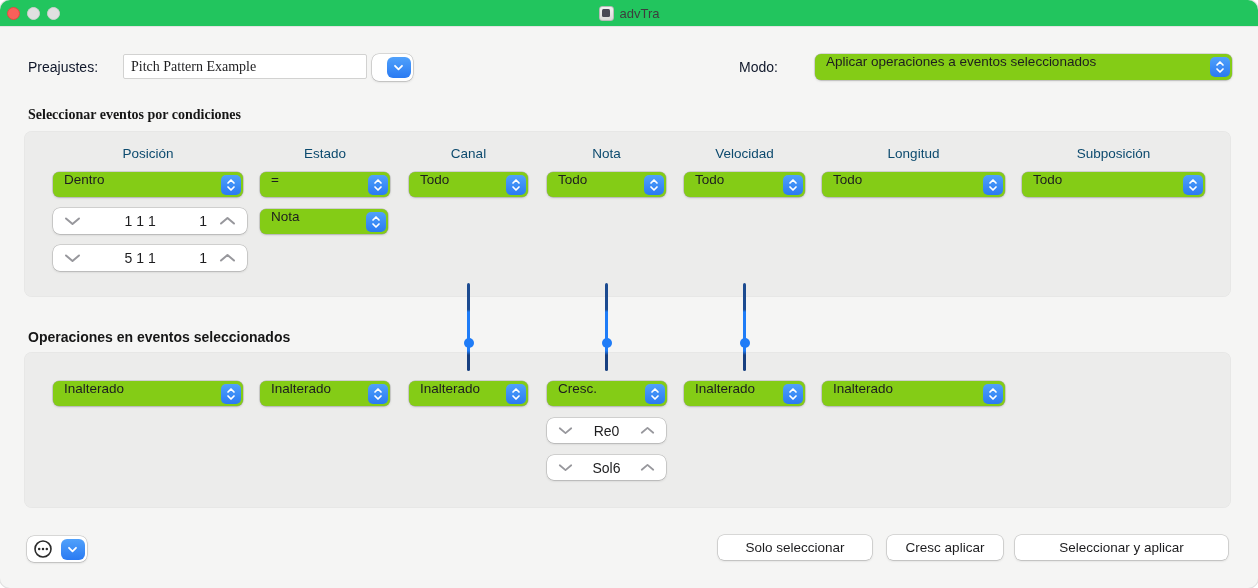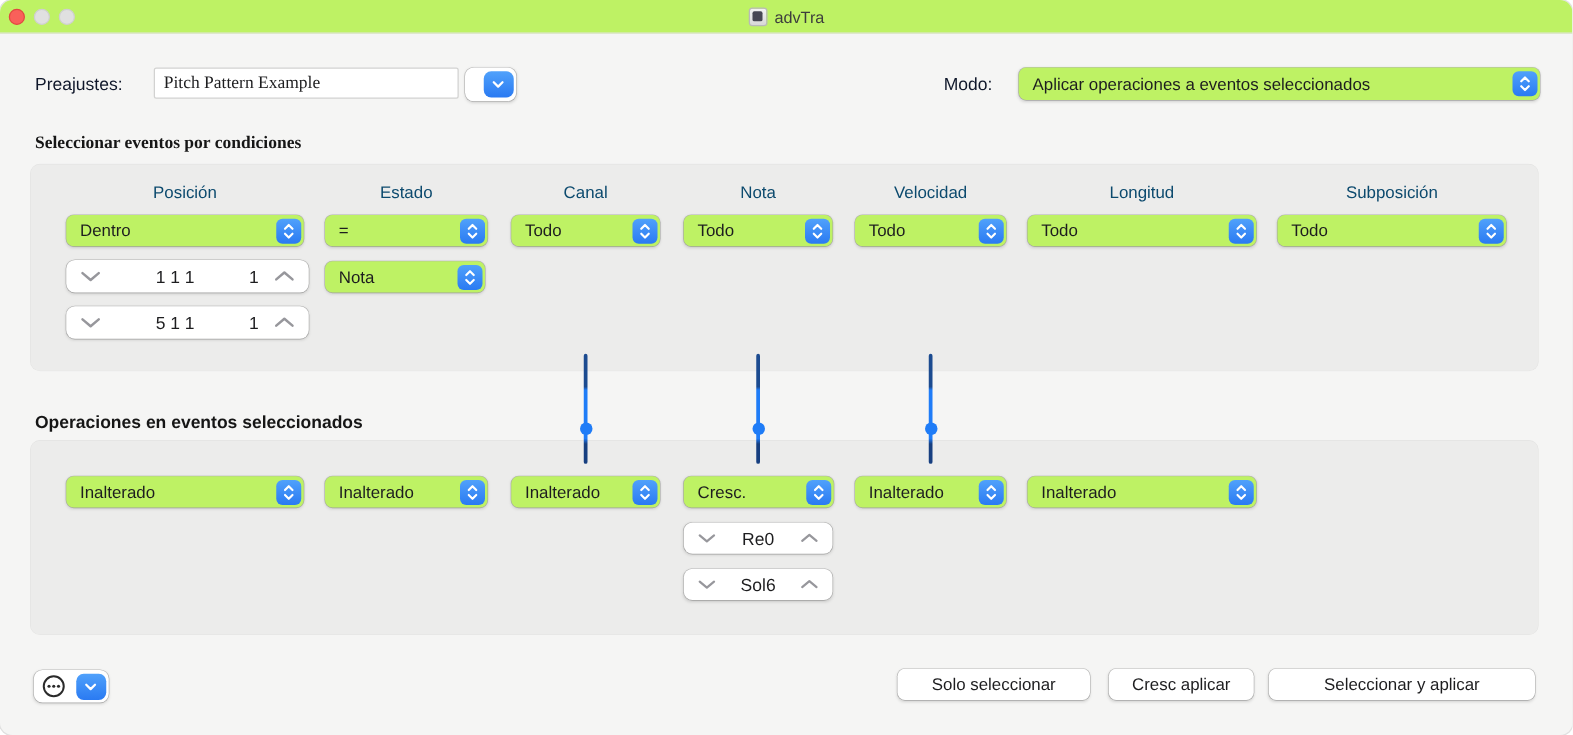--- a/index.html
+++ b/index.html
@@ -8,42 +8,42 @@
 
   .window {
     position:relative; width:1258px; height:588px;
     background:#f5f5f4; border-radius:10px; overflow:hidden;
     box-shadow:0 0 0 1px rgba(0,0,0,.12);
   }
 
   
   .titlebar {
     position:absolute; left:0; top:0; width:100%; height:27px;
-    background:#bef264; border-bottom:1px solid #e3e3e2;
+    background:#22c55e; border-bottom:1px solid #e3e3e2;
     display:flex; align-items:center; justify-content:center;
   }
   .traffic { position:absolute; left:7px; top:7px; display:flex; gap:7px; }
   .light { width:13px; height:13px; border-radius:50%; }
   .light.red { background:#f9605a; border:0.5px solid #e24840; }
   .light.gray { background:#e0e0e0; border:0.5px solid #cfcfcf; }
   .title-group { display:flex; align-items:center; gap:6px; }
   .proxy-icon {
     width:15px; height:15px; border-radius:3px;
     background:linear-gradient(#f2f2f2,#d8d8d8); border:0.5px solid #b9b9b9;
     display:flex; align-items:center; justify-content:center;
   }
   .proxy-icon .inner { width:8px; height:8px; border-radius:1.5px; background:#474754; }
   .win-title { font-size:13px; color:#3d3d3d; }
 
   
   .label { font-size:14px; color:#0f172a; position:absolute; }
   .popup {
-    position:absolute; height:25px; background:#bef264; border-radius:6px;
-    box-shadow:0 0 0 0.5px rgba(0,0,0,.22), 0 1px 2.5px rgba(0,0,0,.15);
-    display:flex; align-items:center; padding:0 30px 0 11px;
+    position:absolute; height:25px; background:#84cc16; border-radius:6px;
+    box-shadow:0 0 0 0.5px rgba(0,0,0,.22), 0 1px 2.5px rgba(0,0,0,.15);
+    display:flex; padding:0 30px 0 11px;
     font-size:13.5px; cursor:default;
   }
   .popup .chev {
     position:absolute; right:2.5px; top:2.5px; width:20px; height:20px;
     border-radius:5px; background:linear-gradient(#50a1fb,#2a7af2);
     display:flex; align-items:center; justify-content:center;
   }
   .stepper {
     position:absolute; height:26px; background:#ffffff; border-radius:7px;
     box-shadow:0 0 0 0.5px rgba(0,0,0,.22), 0 1px 2.5px rgba(0,0,0,.15);
@@ -127,21 +127,21 @@
   <span class="label" style="left:28px; top:59px;">Preajustes:</span>
   <input class="textfield" style="left: 123px; top: 54px; width: 244px;" value="Pitch Pattern Example">
   <div class="preset-combo">
     <span class="blue-sq">
       <svg width="11" height="11" viewBox="0 0 11 11">
           <path d="M2 3.8 L5.5 7.3 L9 3.8" stroke="#fff" stroke-width="1.8" fill="none" stroke-linecap="round" stroke-linejoin="round"></path>
         </svg>
     </span>
   </div>
 
-  <span class="label" style="left:755px; top:59px;">Modo:</span>
+  <span class="label" style="left:739px; top:59px;">Modo:</span>
   <div class="popup" style="left:815px; top:54px; width:417px; height:26px;">
     <span>Aplicar operaciones a eventos seleccionados</span>
     <span class="chev" style="top:3px;">
       <svg width="10" height="14" viewBox="0 0 10 14">
           <path d="M2 5 L5 2 L8 5" stroke="#fff" stroke-width="1.7" fill="none" stroke-linecap="round" stroke-linejoin="round"></path>
           <path d="M2 9 L5 12 L8 9" stroke="#fff" stroke-width="1.7" fill="none" stroke-linecap="round" stroke-linejoin="round"></path>
         </svg>
     </span>
   </div>
 

